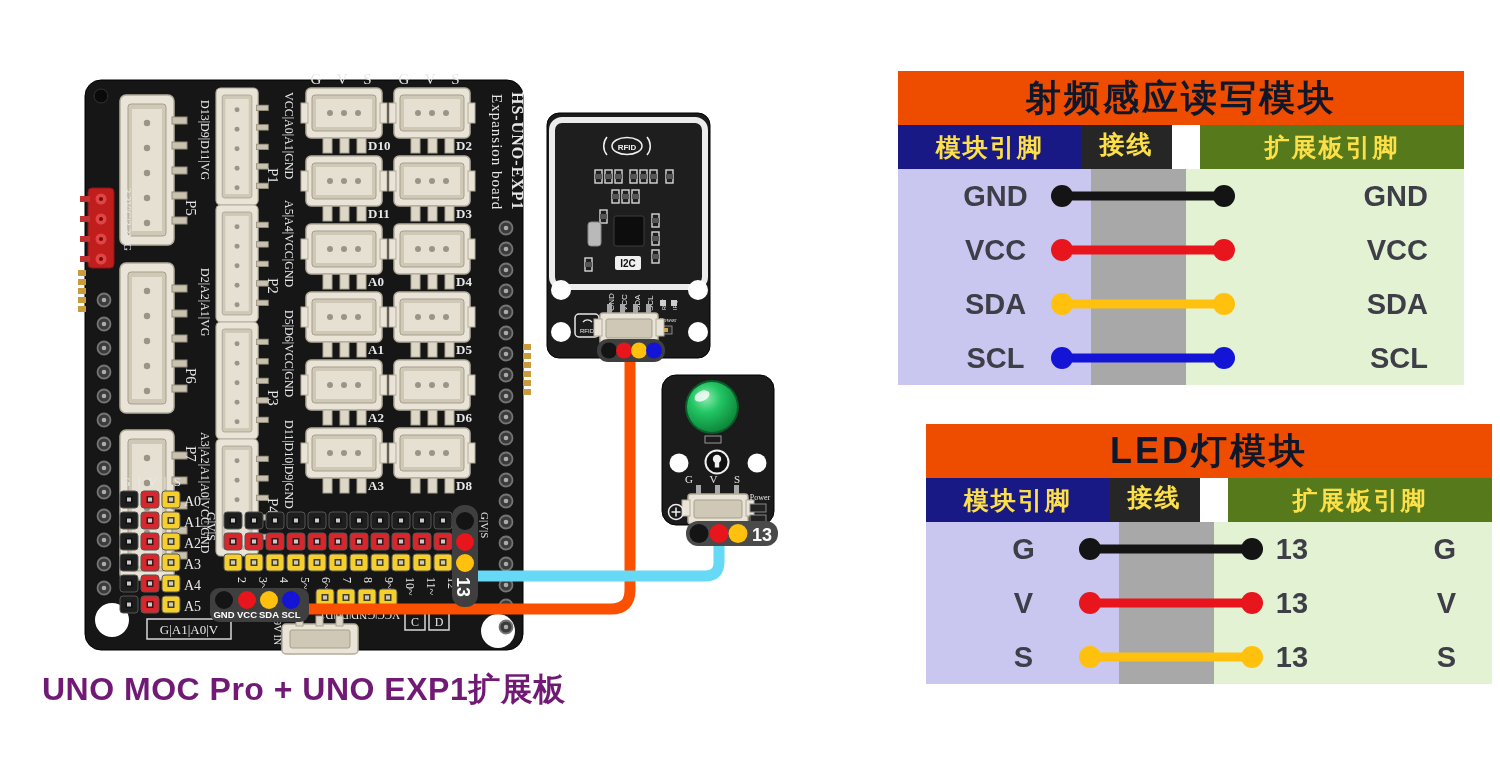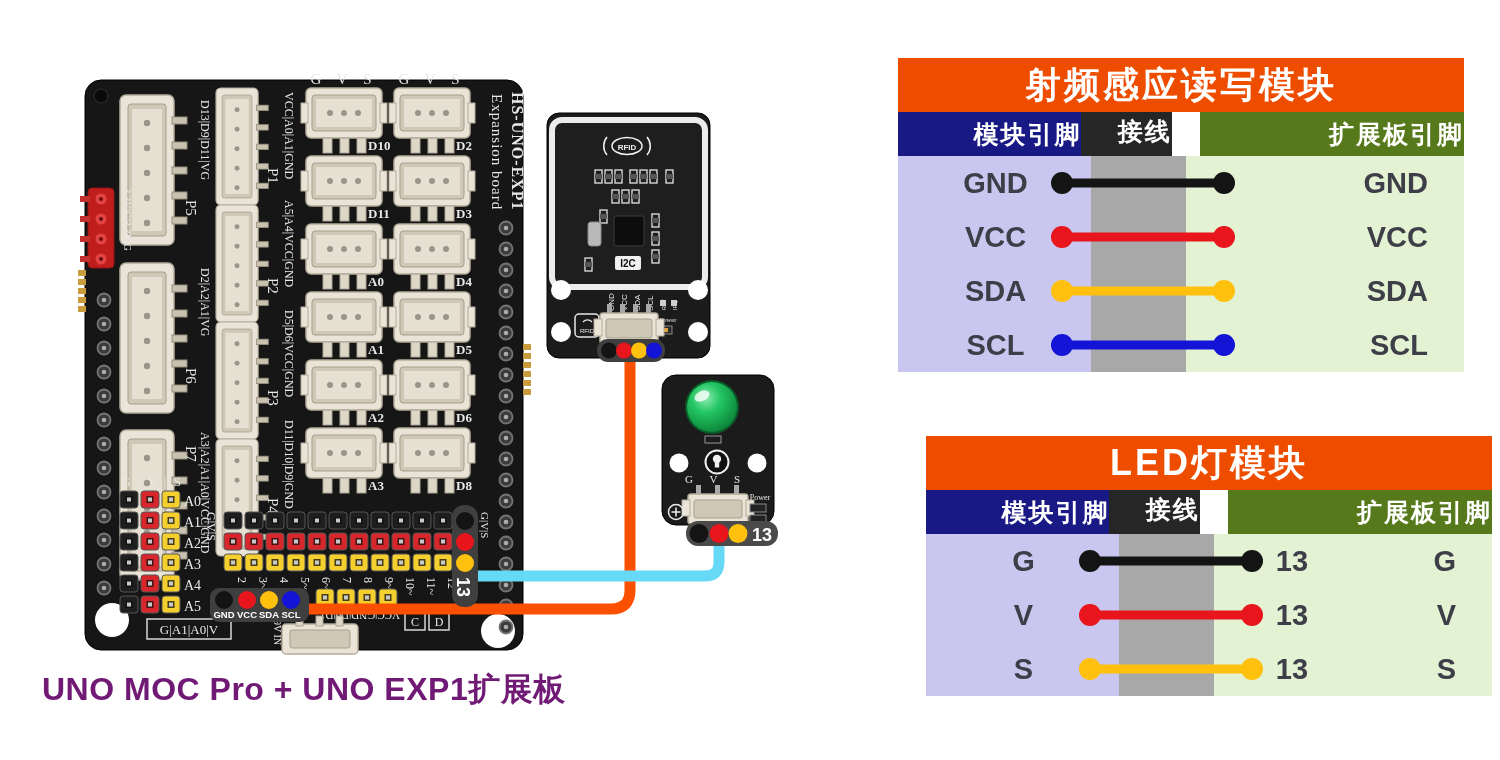--- a/index.html
+++ b/index.html
@@ -2,24 +2,24 @@
 <html><head>
 <meta charset="utf-8">
 <style>
   html,body{margin:0;padding:0;background:#fff;}
   #canvas{position:relative;width:1500px;height:760px;background:#ffffff;overflow:hidden;
           font-family:"Liberation Sans",sans-serif;}
   svg text{font-family:"Liberation Serif",serif;}
   .sans{font-family:"Liberation Sans",sans-serif;}
   
   .wiring-table{position:absolute;width:566px;}
-  .t-title{height:54px;line-height:54px;background:#EE4D00;color:#ffffff;text-align:center;
-           font-size:36px;font-weight:bold;letter-spacing:3px;}
+  .t-title{height:54px;line-height:54px;background:#EE4D00;color:#0f172a;text-align:center;
+           font-size:36px;font-weight:bold;letter-spacing:3px;margin-top:13px;}
   .t-header{display:flex;height:44px;}
-  .th{color:#ffffff;font-weight:bold;font-size:25px;line-height:44px;text-align:right;letter-spacing:2px;}
+  .th{color:#fde047;font-weight:bold;font-size:25px;line-height:44px;text-align:center;letter-spacing:2px;}
   .th1{width:193px;background:#191985;}
   .th2{width:95px;background:#262626;font-family:Liberation Mono, monospace;}
   .th3{width:278px;background:#567A1B;margin-left:28px;}
   .t-body{position:relative;
           background:linear-gradient(90deg,#C9C6EF 0 193px,#A9A8A9 193px 288px,#E3F2D3 288px 100%);}
   .t-row{position:relative;height:54px;}
   .t-row .mod-pin{position:absolute;left:30px;width:135px;text-align:center;line-height:54px;
           font-size:29px;font-weight:bold;color:#3E3E48;}
   .t-row .rowwire{position:absolute;left:152px;top:14px;}
   .t-row .board-pin{position:absolute;left:340px;width:52px;text-align:center;line-height:54px;
@@ -515,21 +515,21 @@
         <line x1="12" y1="13" x2="174" y2="13" stroke-width="9" stroke="#1414D6"></line>
         <circle cx="12" cy="13" r="11" fill="#1414D6"></circle>
         <circle cx="174" cy="13" r="11" fill="#1414D6"></circle>
       </svg>
       <span class="board-pin"></span>
       <span class="board-label">SCL</span>
     </div>
   </div>
 </div>
 
-<div class="wiring-table" style="left:898px;top:436px;padding-left:28px;">
+<div class="wiring-table" style="left:898px;top:411px;padding-left:28px;">
   <div class="t-title">LED灯模块</div>
   <div class="t-header">
     <div class="th th1">模块引脚</div>
     <div class="th th2">接线</div>
     <div class="th th3">扩展板引脚</div>
   </div>
   <div class="t-body">
     <div class="t-row">
       <span class="mod-pin">G</span>
       <svg class="rowwire" width="186" height="26">

